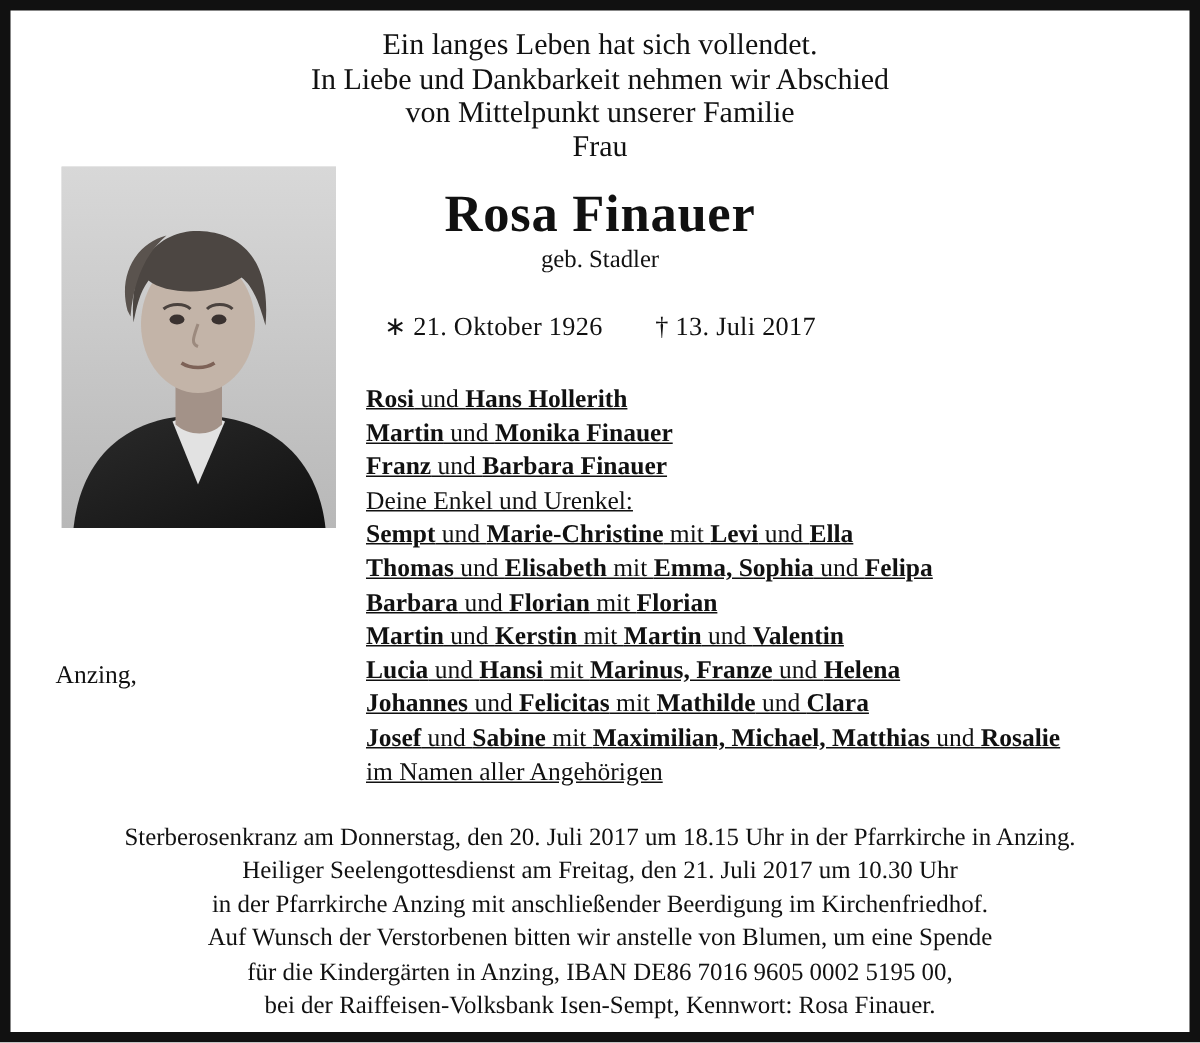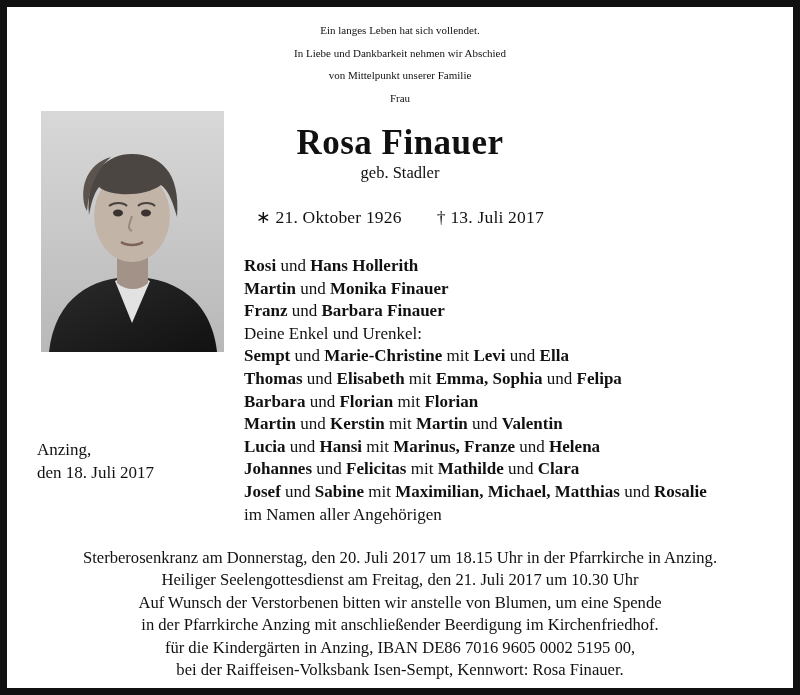--- a/index.html
+++ b/index.html
@@ -18,21 +18,21 @@
     position: relative;
     box-sizing: border-box;
     width: 800px;
     height: 695px;
     border: 7px solid #111111;
     background: #ffffff;
     padding: 10px 14px 8px 14px;
   }
   .intro {
     text-align: center;
-    font-size: 11px;
+    font-size: 20px;
     line-height: 22.5px;
     margin-top: 2px;
   }
   .intro div { white-space: nowrap; }
 
   .deceased-name {
     text-align: center;
     font-weight: bold;
     font-size: 35px;
     letter-spacing: 0.5px;
@@ -76,20 +76,21 @@
   }
 
   
   .family {
     position: absolute;
     left: 237px;
     top: 248px;
     right: 18px;
     font-size: 17px;
     line-height: 22.6px;
+    text-decoration: underline;
   }
   .family div { white-space: nowrap; }
   .family b { font-weight: bold; }
 
   
   .footer {
     position: absolute;
     left: 14px;
     right: 14px;
     top: 540px;
@@ -152,40 +153,39 @@
 
       <path d="M91 105 C 88 114, 86 118, 91 120" stroke="#9c8a7e" stroke-width="2" fill="none"></path>
       <path d="M80 131 C 86 135, 96 135, 102 131" stroke="#7d6257" stroke-width="2.4" fill="none"></path>
 
       <rect x="0" y="0" width="183" height="241" fill="none"></rect>
     </svg>
   </div>
 
   <div class="place-block">
     <div>Anzing,</div>
-    <div>den 18. Juli 2017</div>
   </div>
 
   <div class="family" id="family-list">
       <div><b>Rosi</b><span> und </span><b>Hans Hollerith</b></div>
       <div><b>Martin</b><span> und </span><b>Monika Finauer</b></div>
       <div><b>Franz</b><span> und </span><b>Barbara Finauer</b></div>
       <div><span>Deine Enkel und Urenkel:</span></div>
       <div><b>Sempt</b><span> und </span><b>Marie-Christine</b><span> mit </span><b>Levi</b><span> und </span><b>Ella</b></div>
       <div><b>Thomas</b><span> und </span><b>Elisabeth</b><span> mit </span><b>Emma, Sophia</b><span> und </span><b>Felipa</b></div>
       <div><b>Barbara</b><span> und </span><b>Florian</b><span> mit </span><b>Florian</b></div>
       <div><b>Martin</b><span> und </span><b>Kerstin</b><span> mit </span><b>Martin</b><span> und </span><b>Valentin</b></div>
       <div><b>Lucia</b><span> und </span><b>Hansi</b><span> mit </span><b>Marinus, Franze</b><span> und </span><b>Helena</b></div>
       <div><b>Johannes</b><span> und </span><b>Felicitas</b><span> mit </span><b>Mathilde</b><span> und </span><b>Clara</b></div>
       <div><b>Josef</b><span> und </span><b>Sabine</b><span> mit </span><b>Maximilian, Michael, Matthias</b><span> und </span><b>Rosalie</b></div>
       <div><span>im Namen aller Angehörigen</span></div>
     </div>
 
   <div class="footer" id="footer-block">
       <div>Sterberosenkranz am Donnerstag, den 20. Juli 2017 um 18.15 Uhr in der Pfarrkirche in Anzing.</div>
       <div>Heiliger Seelengottesdienst am Freitag, den 21. Juli 2017 um 10.30 Uhr</div>
+      <div>in der Pfarrkirche Anzing mit anschließender Beerdigung im Kirchenfriedhof.</div>
       <div>Auf Wunsch der Verstorbenen bitten wir anstelle von Blumen, um eine Spende</div>
-      <div>in der Pfarrkirche Anzing mit anschließender Beerdigung im Kirchenfriedhof.</div>
       <div>für die Kindergärten in Anzing, IBAN DE86 7016 9605 0002 5195 00,</div>
       <div>bei der Raiffeisen-Volksbank Isen-Sempt, Kennwort: Rosa Finauer.</div>
     </div>
 
 </div>
 
 </body></html>

